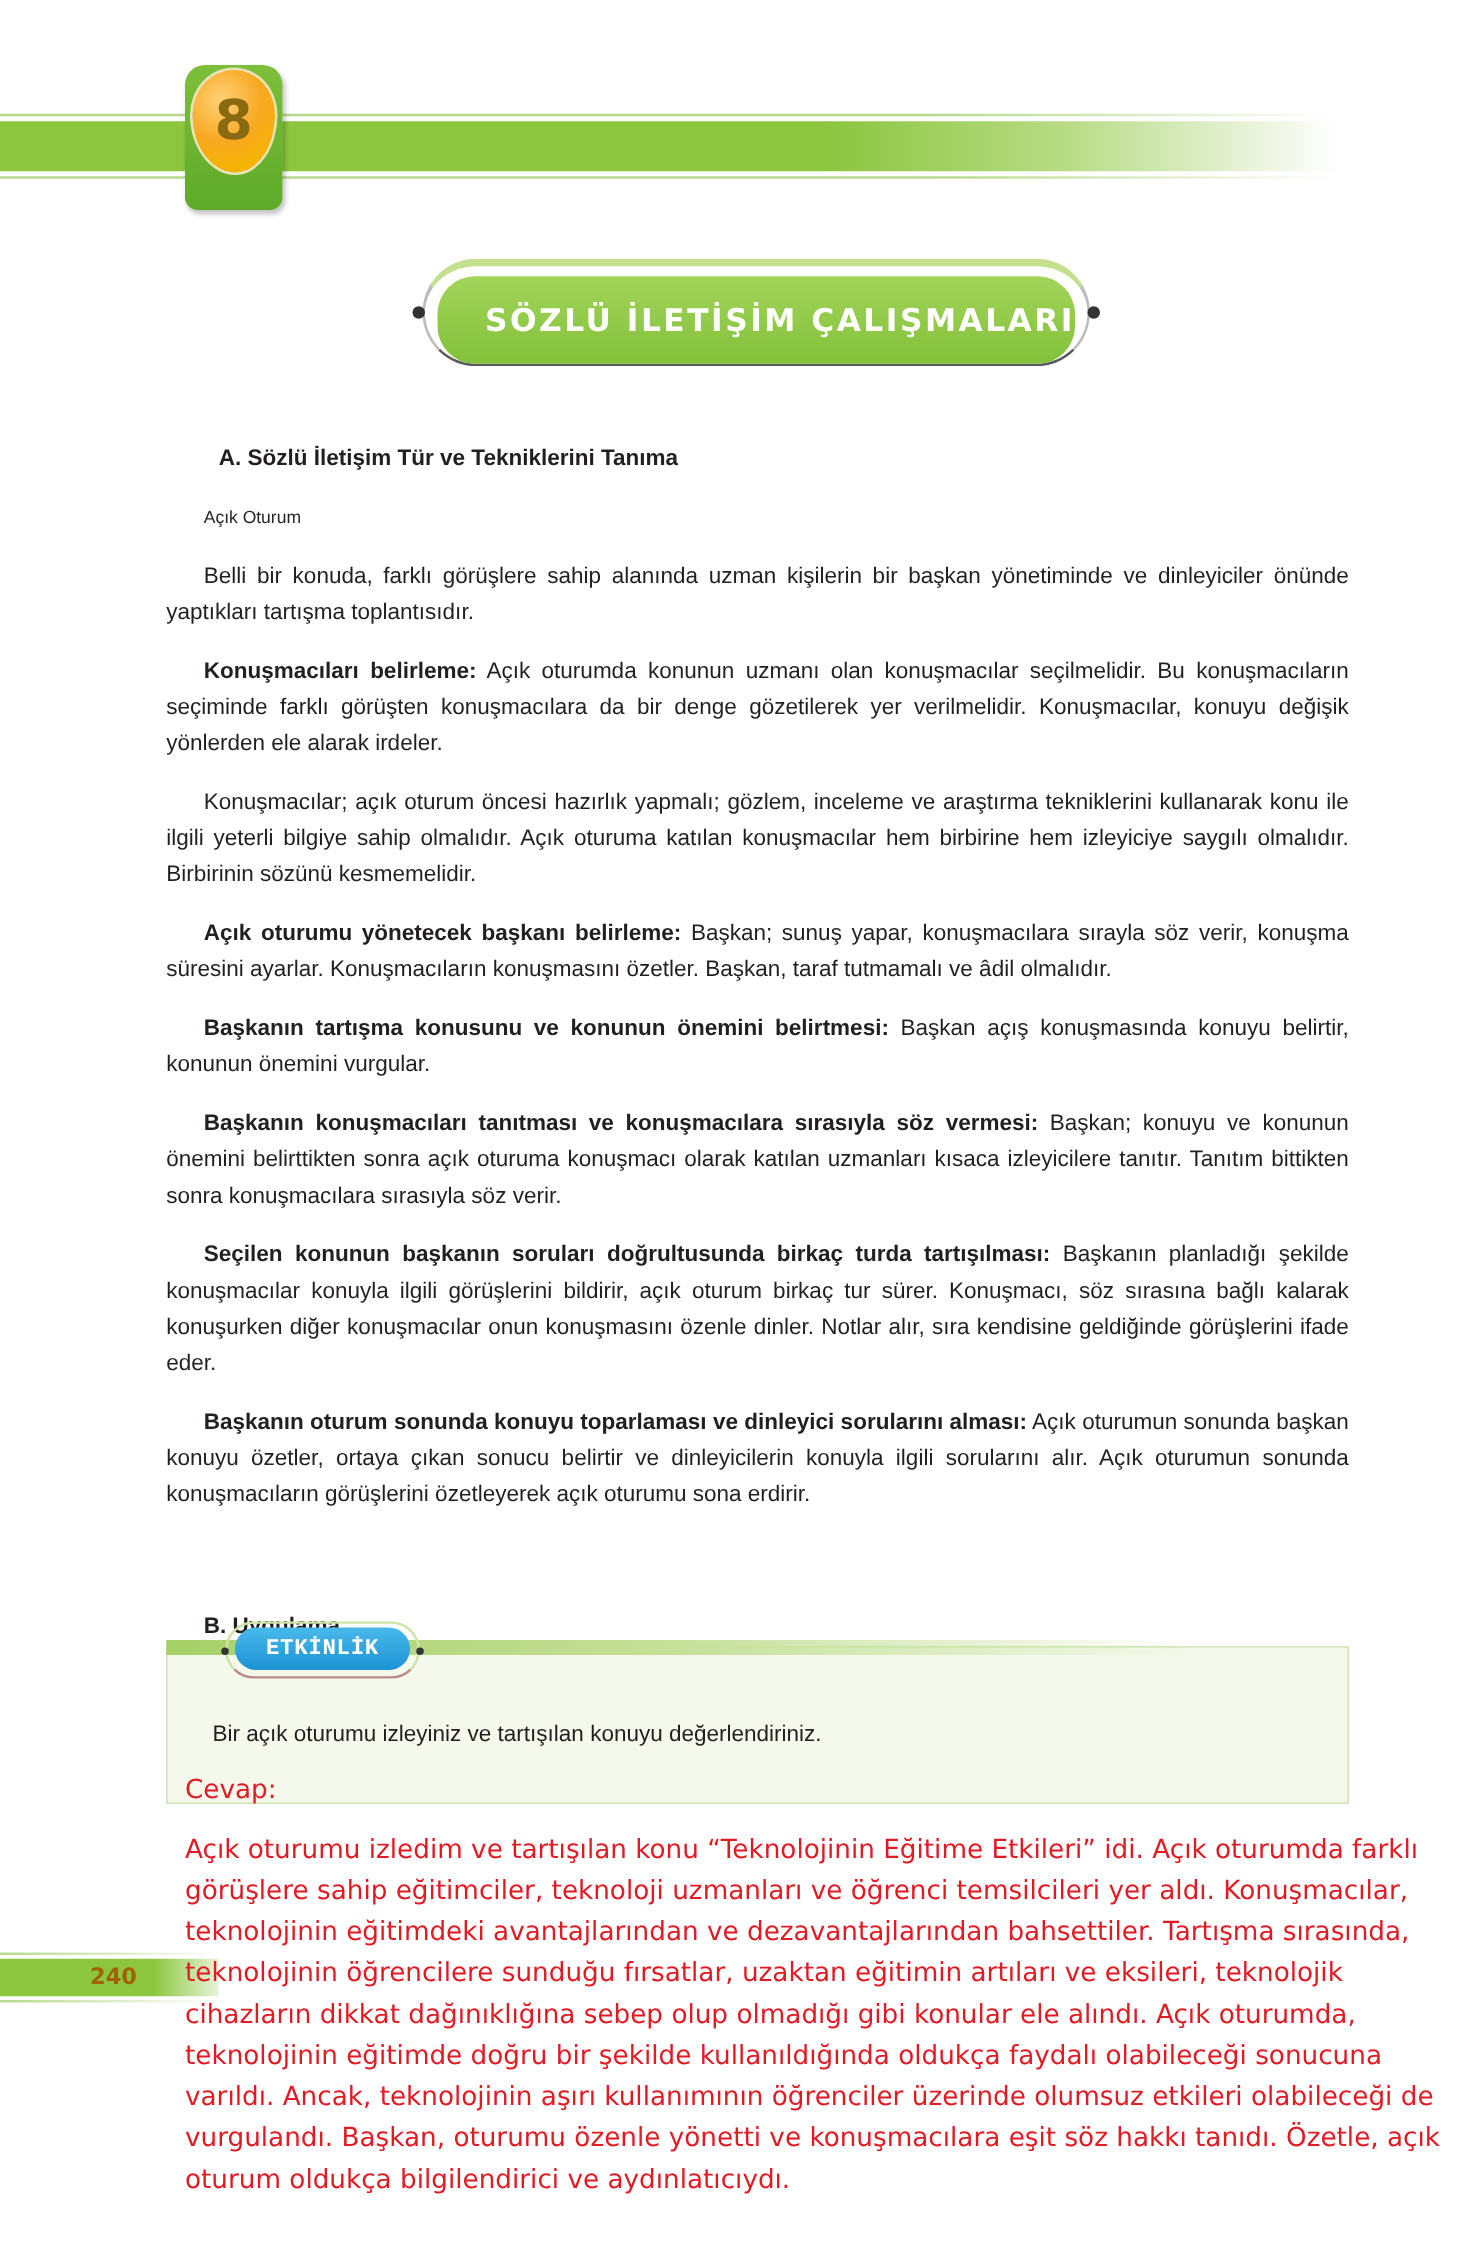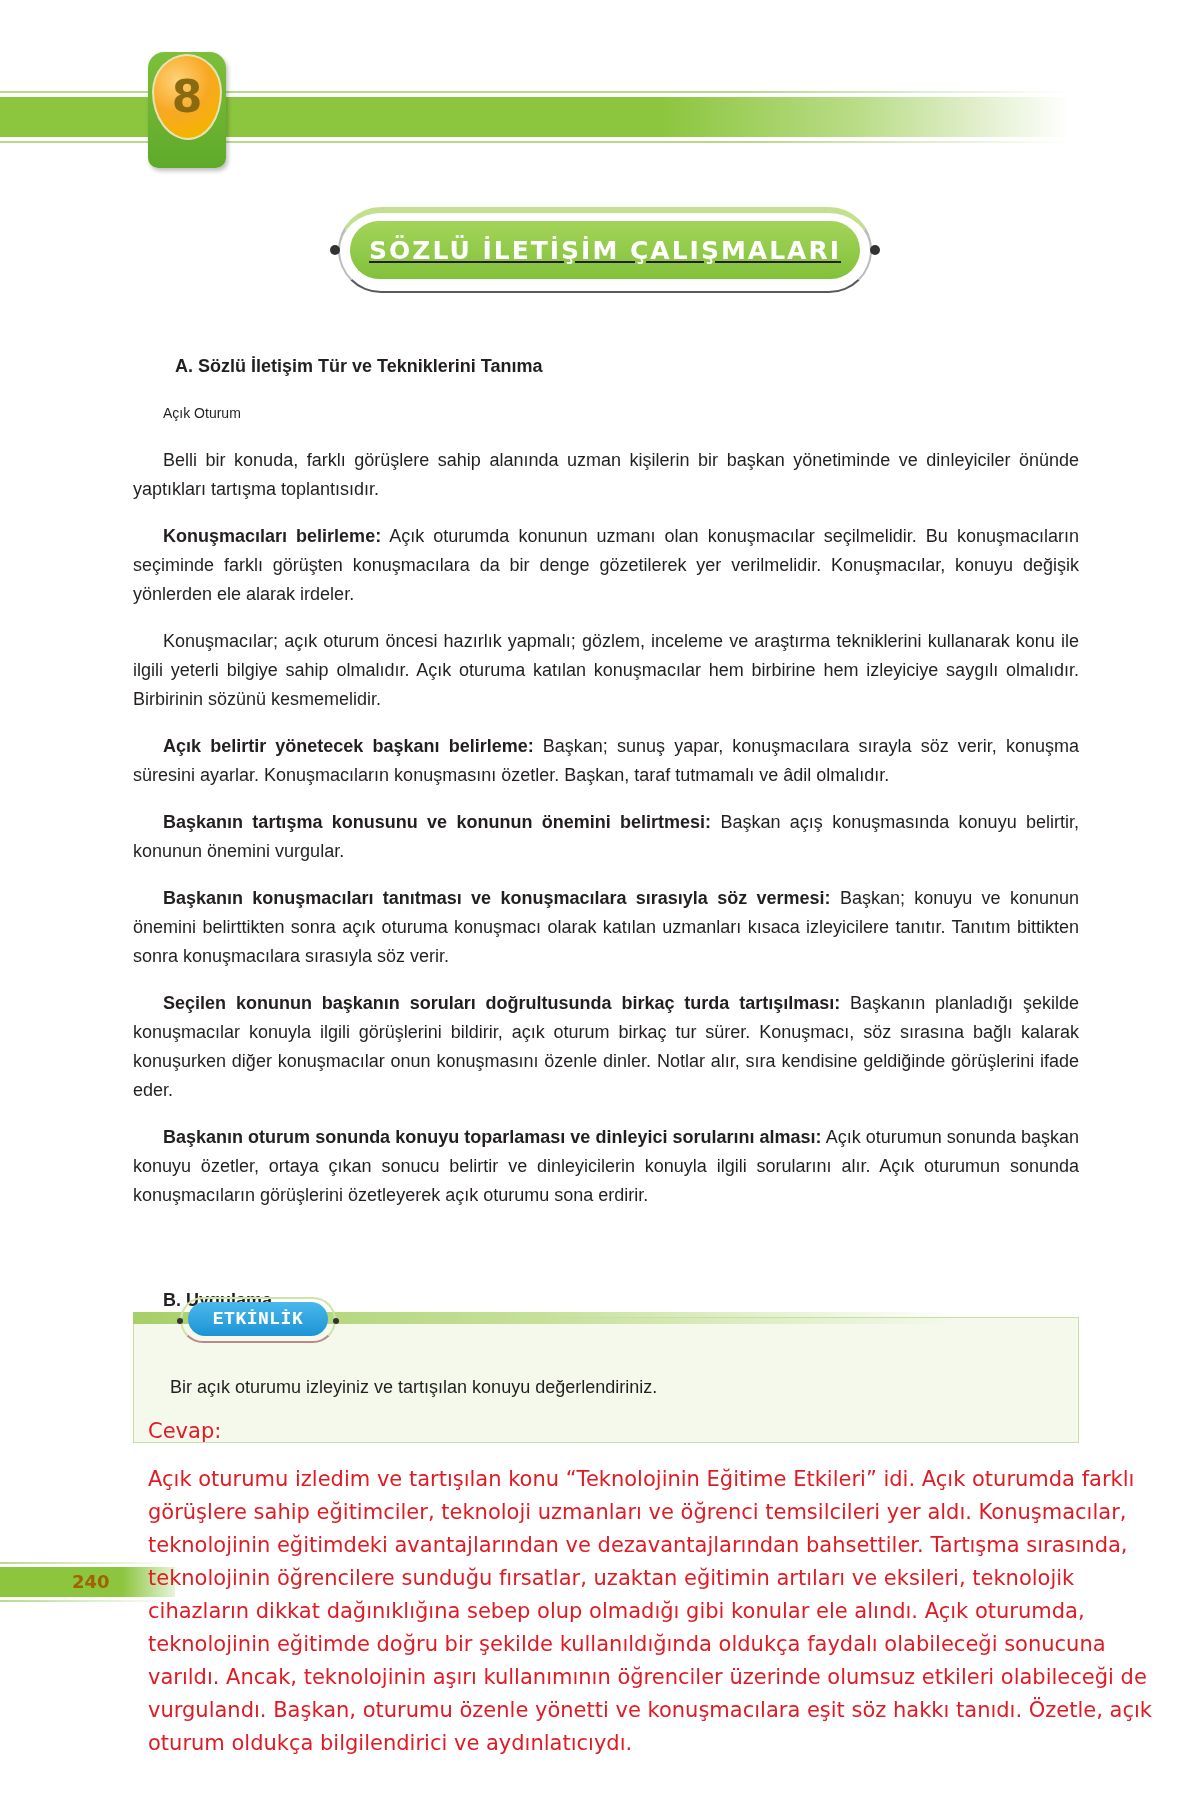--- a/index.html
+++ b/index.html
@@ -45,24 +45,24 @@
   }
   .title-outline {
     position: absolute; left: 8px; top: 0; right: 8px; bottom: 0;
     border-radius: 44px;
     border-top: 6px solid #c4e08e;
     border-bottom: 2px solid #5a5a5a;
     border-left: 2px solid #bcbcbc;
     border-right: 2px solid #bcbcbc;
   }
   .title-pill {
-    position: absolute; left: 20px; top: 14px; right: 20px; height: 58px;
+    position: absolute; left: 20px; top: 14px; right: 20px; height: 70px;
     border-radius: 30px;
     background: linear-gradient(to bottom, #a3d45a, #82c13a);
-    display: flex; align-items: center; justify-content: center; text-decoration: underline;
+    display: flex; align-items: center; justify-content: flex-end;
   }
   .title-text {
     color: #ffffff; font-family: "DejaVu Sans", sans-serif; font-weight: bold;
     font-size: 25px; letter-spacing: 2px;
   }
   .title-dot {
     position: absolute; top: 38px; width: 10px; height: 10px; border-radius: 50%;
     background: #333;
   }
   .title-dot.left { left: 0; }
@@ -156,21 +156,21 @@
     <span class="title-text">SÖZLÜ İLETİŞİM ÇALIŞMALARI</span>
   </div>
 </div>
 
 <div class="content">
   <div class="h-section">A. Sözlü İletişim Tür ve Tekniklerini Tanıma</div>
   <div class="h-sub">Açık Oturum</div>
   <p class="para"><b></b><span>Belli bir konuda, farklı görüşlere sahip alanında uzman kişilerin bir başkan yönetiminde ve dinleyiciler önünde yaptıkları tartışma toplantısıdır.</span></p>
   <p class="para"><b>Konuşmacıları belirleme:</b><span> Açık oturumda konunun uzmanı olan konuşmacılar seçilmelidir. Bu konuşmacıların seçiminde farklı görüşten konuşmacılara da bir denge gözetilerek yer verilmelidir. Konuşmacılar, konuyu değişik yönlerden ele alarak irdeler.</span></p>
   <p class="para"><b></b><span>Konuşmacılar; açık oturum öncesi hazırlık yapmalı; gözlem, inceleme ve araştırma tekniklerini kullanarak konu ile ilgili yeterli bilgiye sahip olmalıdır. Açık oturuma katılan konuşmacılar hem birbirine hem izleyiciye saygılı olmalıdır. Birbirinin sözünü kesmemelidir.</span></p>
-  <p class="para"><b>Açık belirtir yönetecek başkanı belirleme:</b><span> Başkan; sunuş yapar, konuşmacılara sırayla söz verir, konuşma süresini ayarlar. Konuşmacıların konuşmasını özetler. Başkan, taraf tutmamalı ve âdil olmalıdır.</span></p>
+  <p class="para"><b>Açık oturumu yönetecek başkanı belirleme:</b><span> Başkan; sunuş yapar, konuşmacılara sırayla söz verir, konuşma süresini ayarlar. Konuşmacıların konuşmasını özetler. Başkan, taraf tutmamalı ve âdil olmalıdır.</span></p>
   <p class="para"><b>Başkanın tartışma konusunu ve konunun önemini belirtmesi:</b><span> Başkan açış konuşmasında konuyu belirtir, konunun önemini vurgular.</span></p>
   <p class="para"><b>Başkanın konuşmacıları tanıtması ve konuşmacılara sırasıyla söz vermesi:</b><span> Başkan; konuyu ve konunun önemini belirttikten sonra açık oturuma konuşmacı olarak katılan uzmanları kısaca izleyicilere tanıtır. Tanıtım bittikten sonra konuşmacılara sırasıyla söz verir.</span></p>
   <p class="para"><b>Seçilen konunun başkanın soruları doğrultusunda birkaç turda tartışılması:</b><span> Başkanın planladığı şekilde konuşmacılar konuyla ilgili görüşlerini bildirir, açık oturum birkaç tur sürer. Konuşmacı, söz sırasına bağlı kalarak konuşurken diğer konuşmacılar onun konuşmasını özenle dinler. Notlar alır, sıra kendisine geldiğinde görüşlerini ifade eder.</span></p>
   <p class="para"><b>Başkanın oturum sonunda konuyu toparlaması ve dinleyici sorularını alması:</b><span> Açık oturumun sonunda başkan konuyu özetler, ortaya çıkan sonucu belirtir ve dinleyicilerin konuyla ilgili sorularını alır. Açık oturumun sonunda konuşmacıların görüşlerini özetleyerek açık oturumu sona erdirir.</span></p>
 </div>
 
 <div class="uyg-heading">B. Uygulama</div>
 <div class="etk-box"></div>
 <div class="etk-strip"></div>
 <div class="etk-tab-outline"></div>

